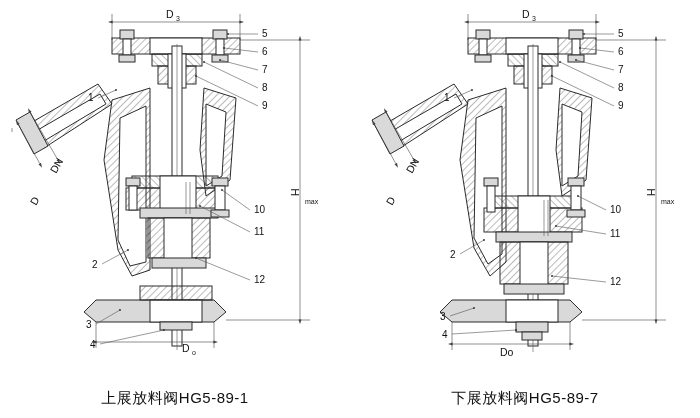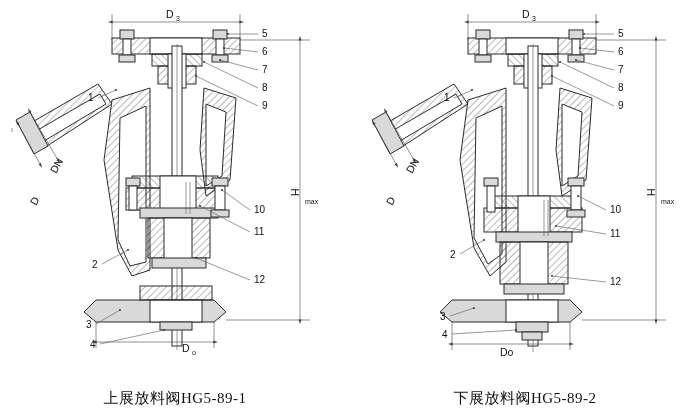--- a/index.html
+++ b/index.html
@@ -27,21 +27,21 @@
     height: 418px;
   }
   .panel-left { left: 0; }
   .panel-right { left: 350px; }
   .caption {
     position: absolute;
     bottom: 10px;
     width: 100%;
     text-align: center;
     font-size: 15px;
-    font-family: Liberation Serif, serif;
+    font-family: Liberation Sans, sans-serif;
     letter-spacing: 0.5px;
     color: #111;
     white-space: nowrap;
   }
   svg.drawing {
     position: absolute;
     top: 0;
     left: 0;
     width: 350px;
     height: 380px;
@@ -354,16 +354,16 @@
         <text class="lbl" x="94" y="101">1</text>
         <line class="thin" x1="134" y1="240" x2="110" y2="254" marker-start="url(#dot2)"></line>
         <text class="lbl" x="100" y="258">2</text>
         <line class="thin" x1="124" y1="308" x2="100" y2="316" marker-start="url(#dot2)"></line>
         <text class="lbl" x="90" y="320">3</text>
         <line class="thin" x1="166" y1="330" x2="102" y2="334" marker-start="url(#dot2)"></line>
         <text class="lbl" x="92" y="338">4</text>
       </g>
     </svg>
 
-    <div class="caption">下展放料阀HG5-89-2</div>
+    <div class="caption">下展放料阀HG5-89-7</div>
   </div>
 
 </div>
 
 </body></html>

